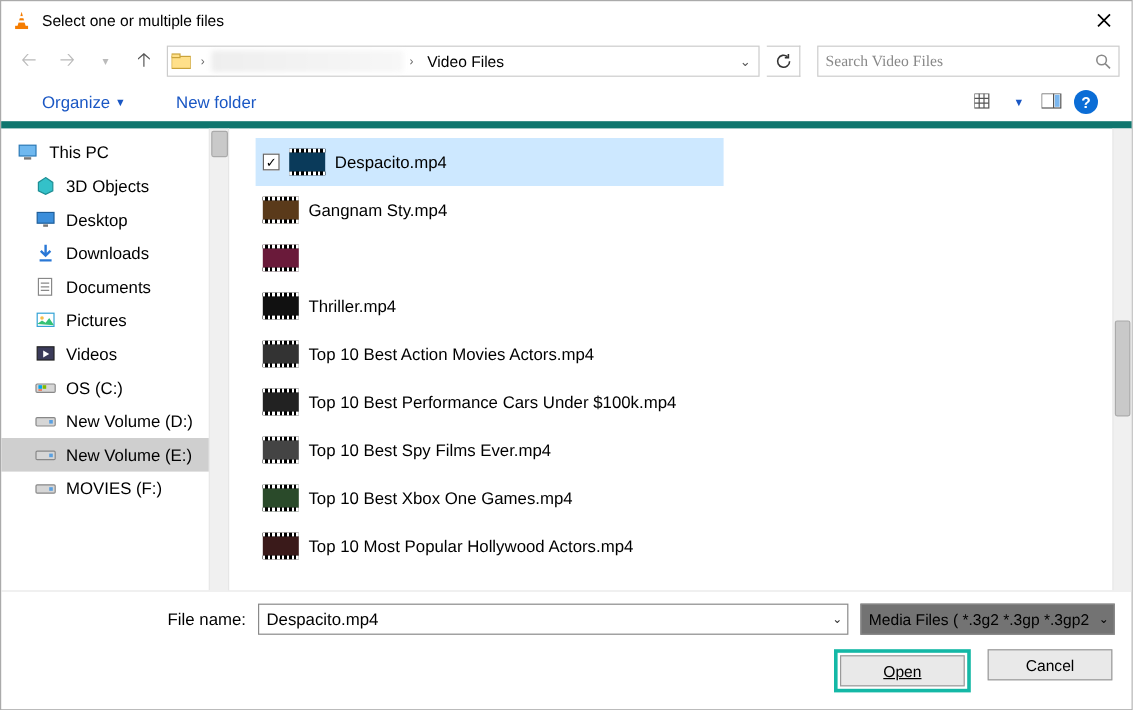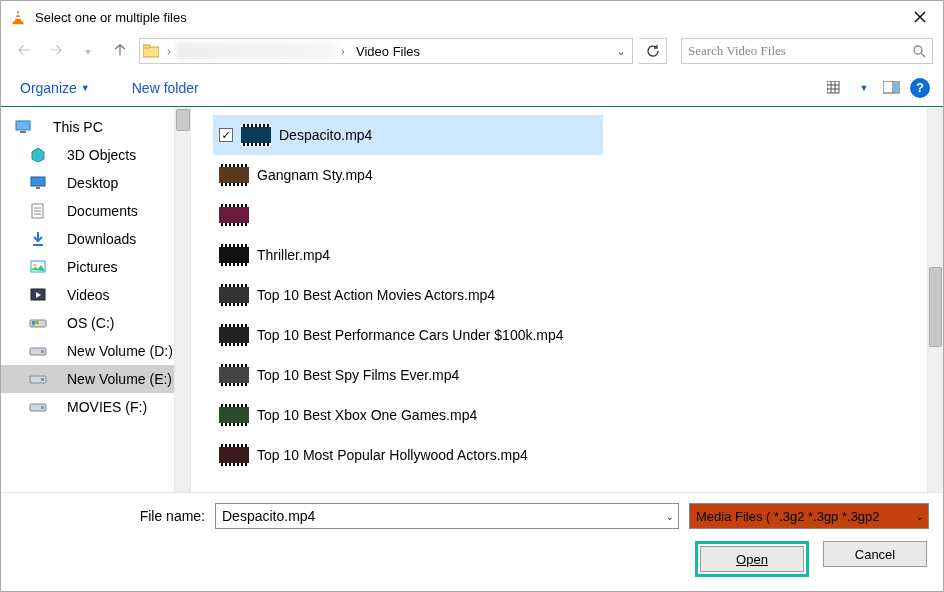--- a/index.html
+++ b/index.html
@@ -18,33 +18,33 @@
   .addr .folder-ico{ width:22px; display:flex; align-items:center; justify-content:center;}
   .addr .chev{ width:14px; color:#666; font-size:10px; text-align:center;}
   .addr .blur{ flex:0 0 160px; height:18px; background:linear-gradient(90deg,#eee,#f7f7f7); filter:blur(2px); border-radius:2px;}
   .addr .crumb{ padding:0 6px; font-size:13px; }
   .addr .spacer{ flex:1; }
   .addr .drop{ width:22px; text-align:center; color:#555; font-size:11px;}
   .refresh{ width:28px; height:26px; border:1px solid #ccc; border-left:none; display:flex; align-items:center; justify-content:center; color:#333;}
   .search{ width:252px; height:26px; border:1px solid #ccc; display:flex; align-items:center; padding:0 6px; margin-left:8px; color:#888; font-size:13px; background:#fff; }
   .search span{ flex:1;font-family:Liberation Serif, serif; }
   
-  .toolbar{ height:38px; display:flex; align-items:center; padding:0 13px; border-bottom:1px solid #0f766e; font-size:14px;justify-content:space-between; }
+  .toolbar{ height:38px; display:flex; align-items:center; padding:0 28px; border-bottom:6px solid #0f766e; font-size:14px;justify-content:space-between; }
   .tlink{ color:#1a57c4; display:flex; align-items:center; gap:4px; padding:4px 6px; cursor:default;}
   .tlink .drop-sm{ font-size:9px; color:#1a57c4; }
   .tspacer{ flex:1; }
   .ticon{ width:28px; height:24px; display:flex; align-items:center; justify-content:center; color:#333; }
   .help-ico{ width:20px; height:20px; border-radius:50%; background:#0b6dd6; color:#fff; font-size:13px; font-weight:bold; display:flex; align-items:center; justify-content:center; margin-left:4px;}
   
   .body{ flex:1; display:flex; min-height:0; }
   .sidebar{ width:190px; border-right:1px solid #e6e6e6; position:relative; overflow:hidden; font-size:14px; }
   .sb-scroll{ position:absolute; right:0; top:0; bottom:0; width:16px; background:#f0f0f0; border-left:1px solid #e8e8e8; display:flex; flex-direction:column; align-items:center;}
   .sb-thumb{ width:14px; background:#c9c9c9; border:1px solid #aaa; border-radius:2px; position:absolute; left:1px; right:1px; top:2px; height:22px;}
   .sb-items{ padding:6px 0; }
-  .sb-item{ display:flex; align-items:center; gap:20px; padding:5px 8px 5px 28px; white-space:nowrap; overflow:hidden; text-overflow:ellipsis;}
+  .sb-item{ display:flex; align-items:center; gap:8px; padding:5px 8px 5px 28px; white-space:nowrap; overflow:hidden; text-overflow:ellipsis;}
   .sb-item.top{ padding-left:14px; }
   .sb-item.selected{ background:#cfcfcf; }
   .sb-ico{ width:18px; height:18px; display:flex; align-items:center; justify-content:center; flex:0 0 18px;}
   
   .filepane{ flex:1; position:relative; overflow:hidden; }
   .fp-scroll{ position:absolute; right:0; top:0; bottom:0; width:16px; background:#f0f0f0; border-left:1px solid #e8e8e8;}
   .fp-thumb{ position:absolute; left:1px; right:1px; top:160px; height:80px; background:#c9c9c9; border:1px solid #aaa; border-radius:2px;}
   .file-list{ padding:8px 16px 8px 22px; }
   .file-row{ display:flex; align-items:center; gap:8px; height:40px; font-size:14px; padding-left:6px;}
   .file-row.selected{ background:#cde8ff; width:390px; }
@@ -52,21 +52,21 @@
   .thumb{ width:30px; height:22px; background:#222; border-top:3px solid #000; border-bottom:3px solid #000; position:relative; flex:0 0 30px;}
   .thumb::before,.thumb::after{ content:""; position:absolute; left:0; right:0; height:3px; background:repeating-linear-gradient(90deg,#fff 0 2px,#000 2px 4px);}
   .thumb::before{ top:-3px;} .thumb::after{ bottom:-3px;}
   .fname{ white-space:nowrap; overflow:hidden; text-overflow:ellipsis; }
   
   .bottom{ border-top:1px solid #e6e6e6; padding:10px 14px 14px 14px; }
   .fn-row{ display:flex; align-items:center; gap:10px; margin-bottom:12px;}
   .fn-label{ width:190px; text-align:right; font-size:14px; }
   .fn-field{ flex:1; height:26px; border:1px solid #8a8a8a; display:flex; align-items:center; padding:0 6px; font-size:14px; background:#fff; position:relative;}
   .fn-field .dd{ position:absolute; right:4px; font-size:10px; color:#333;}
-  .filter{ width:240px; height:26px; border:1px solid #8a8a8a; background:#c2410c; display:flex; align-items:center; padding:0 6px; font-size:13px; position:relative;}
+  .filter{ width:212px; height:26px; border:1px solid #8a8a8a; background:#737373; display:flex; align-items:center; padding:0 6px; font-size:13px; position:relative;}
   .filter .dd{ position:absolute; right:4px; font-size:10px;}
   .btn-row{ display:flex; justify-content:flex-end; gap:14px; padding-right:2px;}
   .btn{ width:104px; height:26px; border:1px solid #9a9a9a; background:#e9e9e9; font-size:13px; display:flex; align-items:center; justify-content:center;}
   .btn.primary{ text-decoration:underline;}
   .highlight-open{ border:3px solid #14b8a6; padding:2px;}
 </style>
 </head>
 <body>
 
 <div class="window">
@@ -178,36 +178,36 @@
               <svg width="16" height="14" viewBox="0 0 16 14">
                 <rect x="1" y="1" width="14" height="9" fill="#3b8edb" stroke="#1e5e9a"></rect>
                 <rect x="6" y="11" width="4" height="2" fill="#777"></rect>
               </svg>
             </span>
             <span>Desktop</span>
           </div>
           <div class="sb-item">
             <span class="sb-ico">
               <svg width="14" height="16" viewBox="0 0 14 16">
+                <path d="M7 1 v9 M3 6 l4 4 l4 -4" fill="none" stroke="#2a78d6" stroke-width="2"></path>
+                <line x1="2" y1="14" x2="12" y2="14" stroke="#2a78d6" stroke-width="2"></line>
+              </svg>
+            </span>
+            <span>Downloads</span>
+          </div>
+          <div class="sb-item">
+            <span class="sb-ico">
+              <svg width="14" height="16" viewBox="0 0 14 16">
                 <rect x="1" y="1" width="11" height="14" fill="#fff" stroke="#888"></rect>
                 <line x1="3" y1="5" x2="10" y2="5" stroke="#888"></line>
                 <line x1="3" y1="8" x2="10" y2="8" stroke="#888"></line>
                 <line x1="3" y1="11" x2="10" y2="11" stroke="#888"></line>
               </svg>
             </span>
             <span>Documents</span>
-          </div>
-          <div class="sb-item">
-            <span class="sb-ico">
-              <svg width="14" height="16" viewBox="0 0 14 16">
-                <path d="M7 1 v9 M3 6 l4 4 l4 -4" fill="none" stroke="#2a78d6" stroke-width="2"></path>
-                <line x1="2" y1="14" x2="12" y2="14" stroke="#2a78d6" stroke-width="2"></line>
-              </svg>
-            </span>
-            <span>Downloads</span>
           </div>
           <div class="sb-item">
             <span class="sb-ico">
               <svg width="16" height="14" viewBox="0 0 16 14">
                 <rect x="1" y="1" width="14" height="11" fill="#fff" stroke="#34a3d6"></rect>
                 <circle cx="5" cy="5" r="1.5" fill="#f5c04a"></circle>
                 <path d="M1 10 l4 -3 l3 2 l3 -4 l4 6" fill="#34c176" stroke="none"></path>
               </svg>
             </span>
             <span>Pictures</span>

